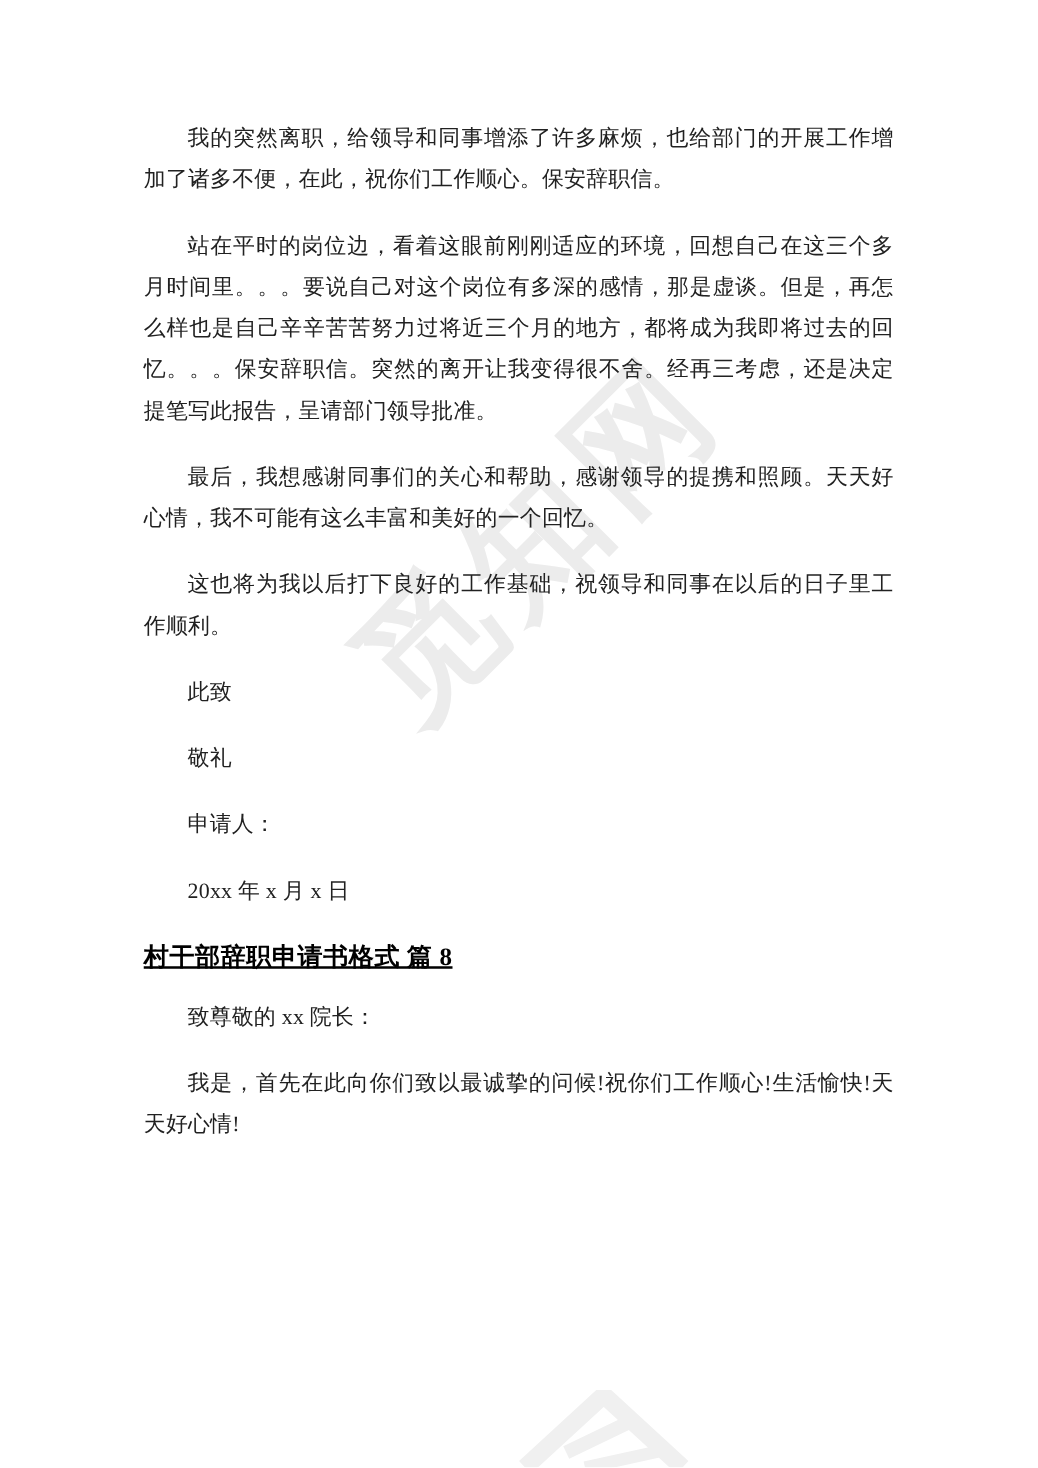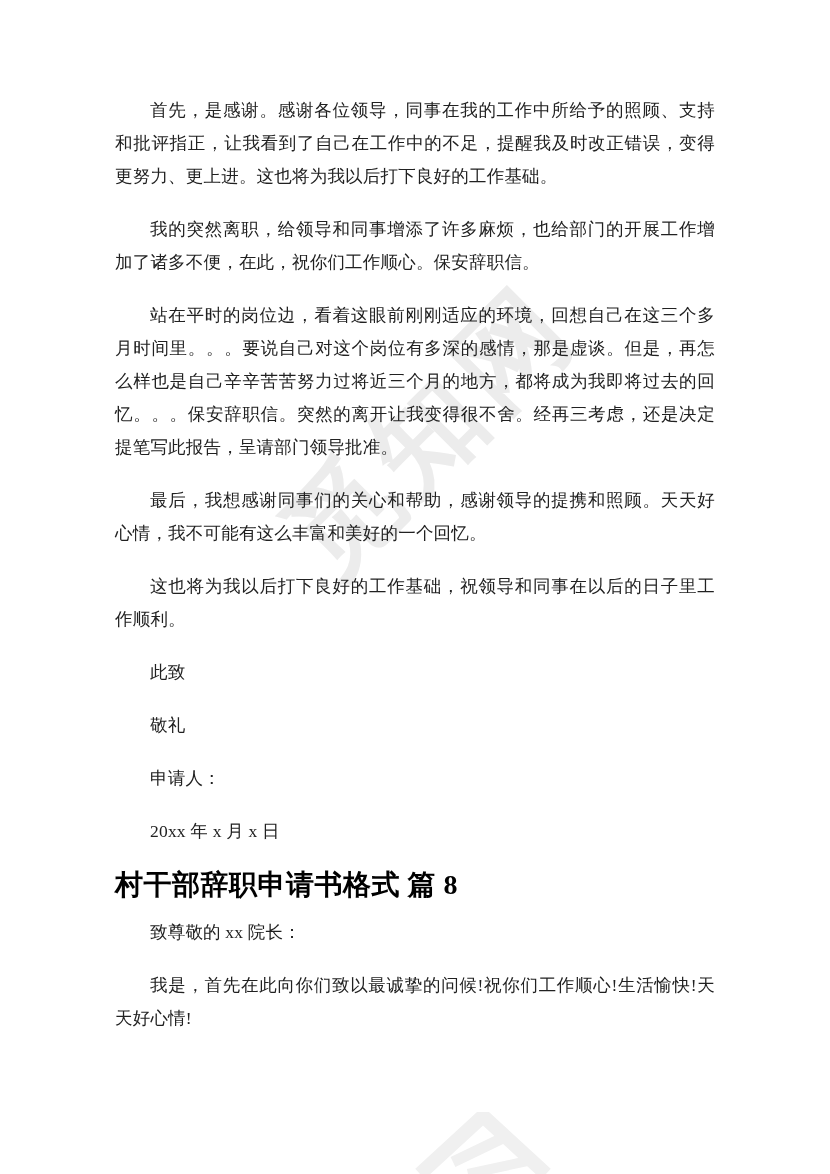--- a/index.html
+++ b/index.html
@@ -55,46 +55,46 @@
   }
   .line {
     margin: 0 0 20px 0;
     font-size: 17.5px;
     line-height: 33px;
     text-indent: 2em;
     letter-spacing: 0.2px;
   }
   .heading {
     margin: 0 0 14px 0;
-    font-size: 28px;
+    font-size: 20px;
     line-height: 34px;
     font-weight: bold;
     color: #000000;
     text-indent: 0;
     letter-spacing: 0.5px;
+    text-decoration: underline;
   }
 </style>
 </head>
 <body>
 
 <div class="page">
 
   <div class="watermark-text">觅知网</div>
 
   <svg class="watermark-logo" width="260" height="62" viewBox="0 0 260 62">
     <g fill="none" stroke="#f0f0f0" stroke-linecap="butt">
       <path d="M 60 62 L 123 4 L 186 62" stroke-width="14"></path>
       <path d="M 93 50 L 147 24" stroke-width="11"></path>
       <path d="M 108 62 L 172 48" stroke-width="10"></path>
     </g>
   </svg>
 
   <div class="content">
 
-    <p class="para">首先，是感谢。感谢各位领导，同事在我的工作中所给予的照顾、支持和批评指正，让我看到了自己在工作中的不足，提醒我及时改正错误，变得更努力、更上进。这也将为我以后打下良好的工作基础。</p>
 
     <p class="para">我的突然离职，给领导和同事增添了许多麻烦，也给部门的开展工作增加了诸多不便，在此，祝你们工作顺心。保安辞职信。</p>
 
     <p class="para">站在平时的岗位边，看着这眼前刚刚适应的环境，回想自己在这三个多月时间里。。。要说自己对这个岗位有多深的感情，那是虚谈。但是，再怎么样也是自己辛辛苦苦努力过将近三个月的地方，都将成为我即将过去的回忆。。。保安辞职信。突然的离开让我变得很不舍。经再三考虑，还是决定提笔写此报告，呈请部门领导批准。</p>
 
     <p class="para">最后，我想感谢同事们的关心和帮助，感谢领导的提携和照顾。天天好心情，我不可能有这么丰富和美好的一个回忆。</p>
 
     <p class="para">这也将为我以后打下良好的工作基础，祝领导和同事在以后的日子里工作顺利。</p>
 
     <p class="line">此致</p>

